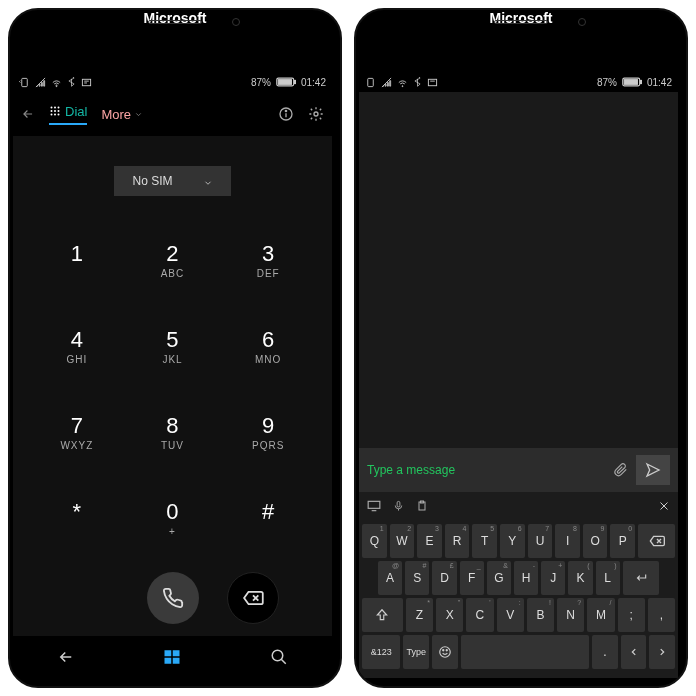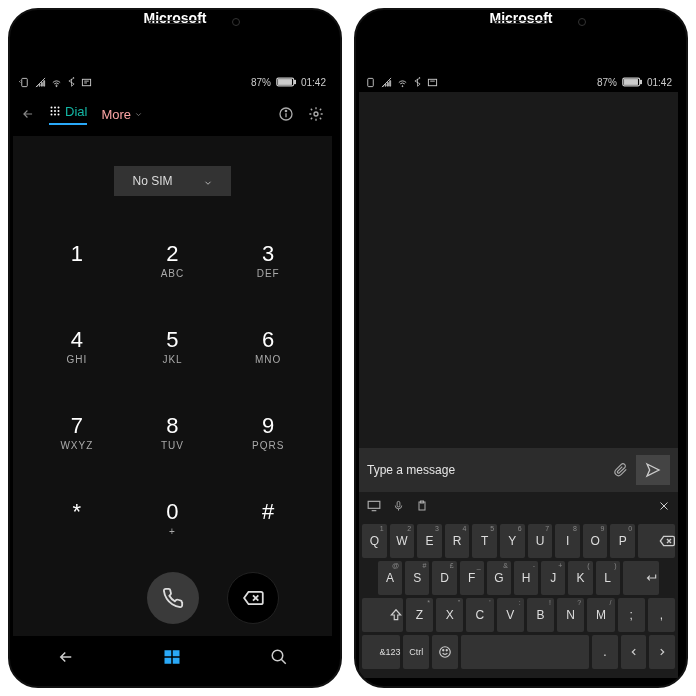--- a/index.html
+++ b/index.html
@@ -23,29 +23,29 @@
 .key { display: flex; flex-direction: column; align-items: center; justify-content: center; color: #fff; }
 .key .digit { font-size: 22px; font-weight: 300; }
 .key .sub { font-size: 10px; color: #aaa; letter-spacing: 1px; margin-top: 1px; height: 10px; }
 .callrow { height: 76px; display: flex; align-items: center; justify-content: center; gap: 28px; }
 .callbtn { width: 52px; height: 52px; border-radius: 50%; background: #3a3a3a; display: flex; align-items: center; justify-content: center; }
 .delbtn { width: 52px; height: 52px; border-radius: 50%; background: #000; border: 1px solid #222; display: flex; align-items: center; justify-content: center; }
 .navbar { height: 42px; display: flex; align-items: center; justify-content: space-around; color: #ccc; }
 
 .msgbody { flex: 1; background: #1a1a1a; }
 .msgbar { height: 44px; background: #2c2c2c; display: flex; align-items: center; padding: 0 8px; gap: 8px; }
-.msginput { flex: 1; color: #e5e5e5; font-size: 12px; }
+.msginput { flex: 1; color: #22c55e; font-size: 12px; }
 .sendbtn { width: 34px; height: 30px; background: #444; display: flex; align-items: center; justify-content: center; }
 .kbtop { height: 28px; background: #1c1c1c; display: flex; align-items: center; padding: 0 8px; gap: 12px; color: #aaa; font-size: 12px; }
 .kbtop .spring { flex: 1; }
 .kb { background: #1c1c1c; padding: 4px 3px 6px 3px; }
 .krow { display: flex; gap: 3px; margin-bottom: 3px; }
 .kkey { flex: 1; height: 34px; background: #333; color: #ddd; font-size: 12px; display: flex; align-items: center; justify-content: center; border-radius: 2px; position: relative; }
 .kkey .alt { position: absolute; top: 1px; right: 3px; font-size: 7px; color: #888; }
-.kkey.wide15 { flex: 1.5; justify-content: flex-end; }
+.kkey.wide15 { flex: 1.5; }
 .kkey.space { flex: 5; }
 .icon { display: inline-flex; }
 svg { display: block; }
 </style>
 </head>
 <body>
 
 <div class="phone">
   <div class="bezel-top">
     <div class="speaker"></div>
@@ -464,21 +464,21 @@
           </div>
           <div class="kkey">
             <span>,</span>
           </div>
         </div>
       <div class="krow">
         <div class="kkey wide15">
             <span style="font-size:9px">&amp;123</span>
           </div>
         <div class="kkey">
-            <span style="font-size:9px">Ctrl</span>
+            <span style="font-size:9px">Type</span>
           </div>
         <div class="kkey">
             <svg width="14" height="14" viewBox="0 0 24 24" fill="none" stroke="#ccc" stroke-width="2">
               <circle cx="12" cy="12" r="9"></circle>
               <path d="M8 14s1.5 2 4 2 4-2 4-2"></path>
               <circle cx="9" cy="9" r="1" fill="#ccc"></circle>
               <circle cx="15" cy="9" r="1" fill="#ccc"></circle>
             </svg>
           </div>
         <div class="kkey space"></div>

